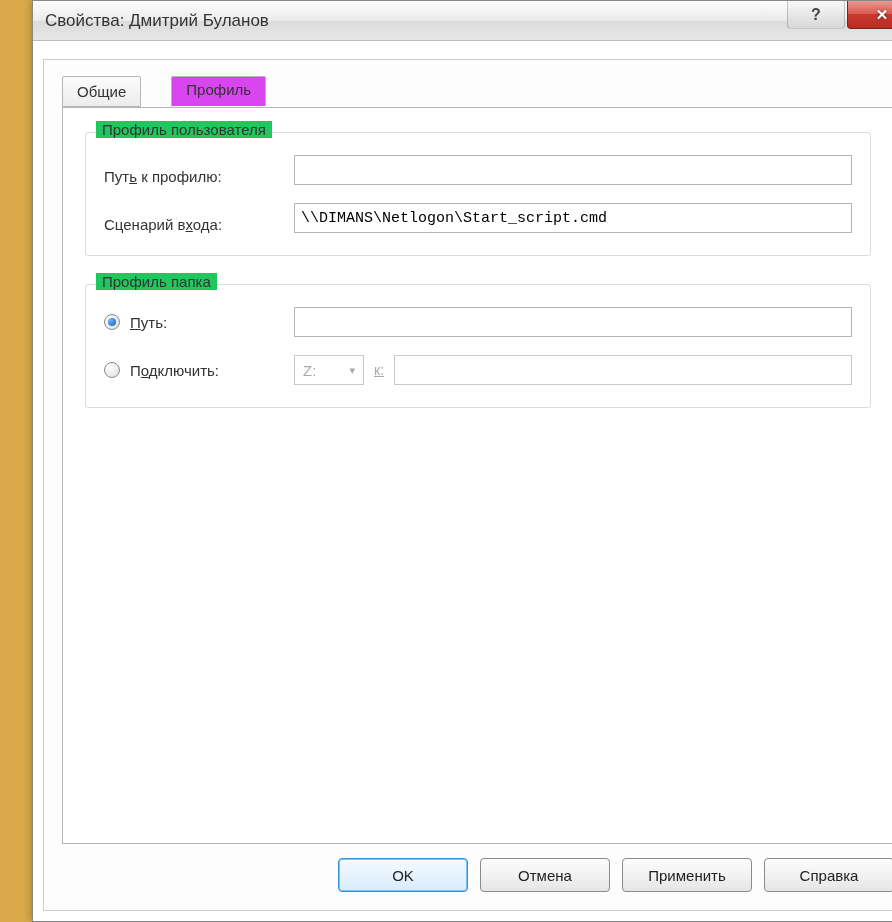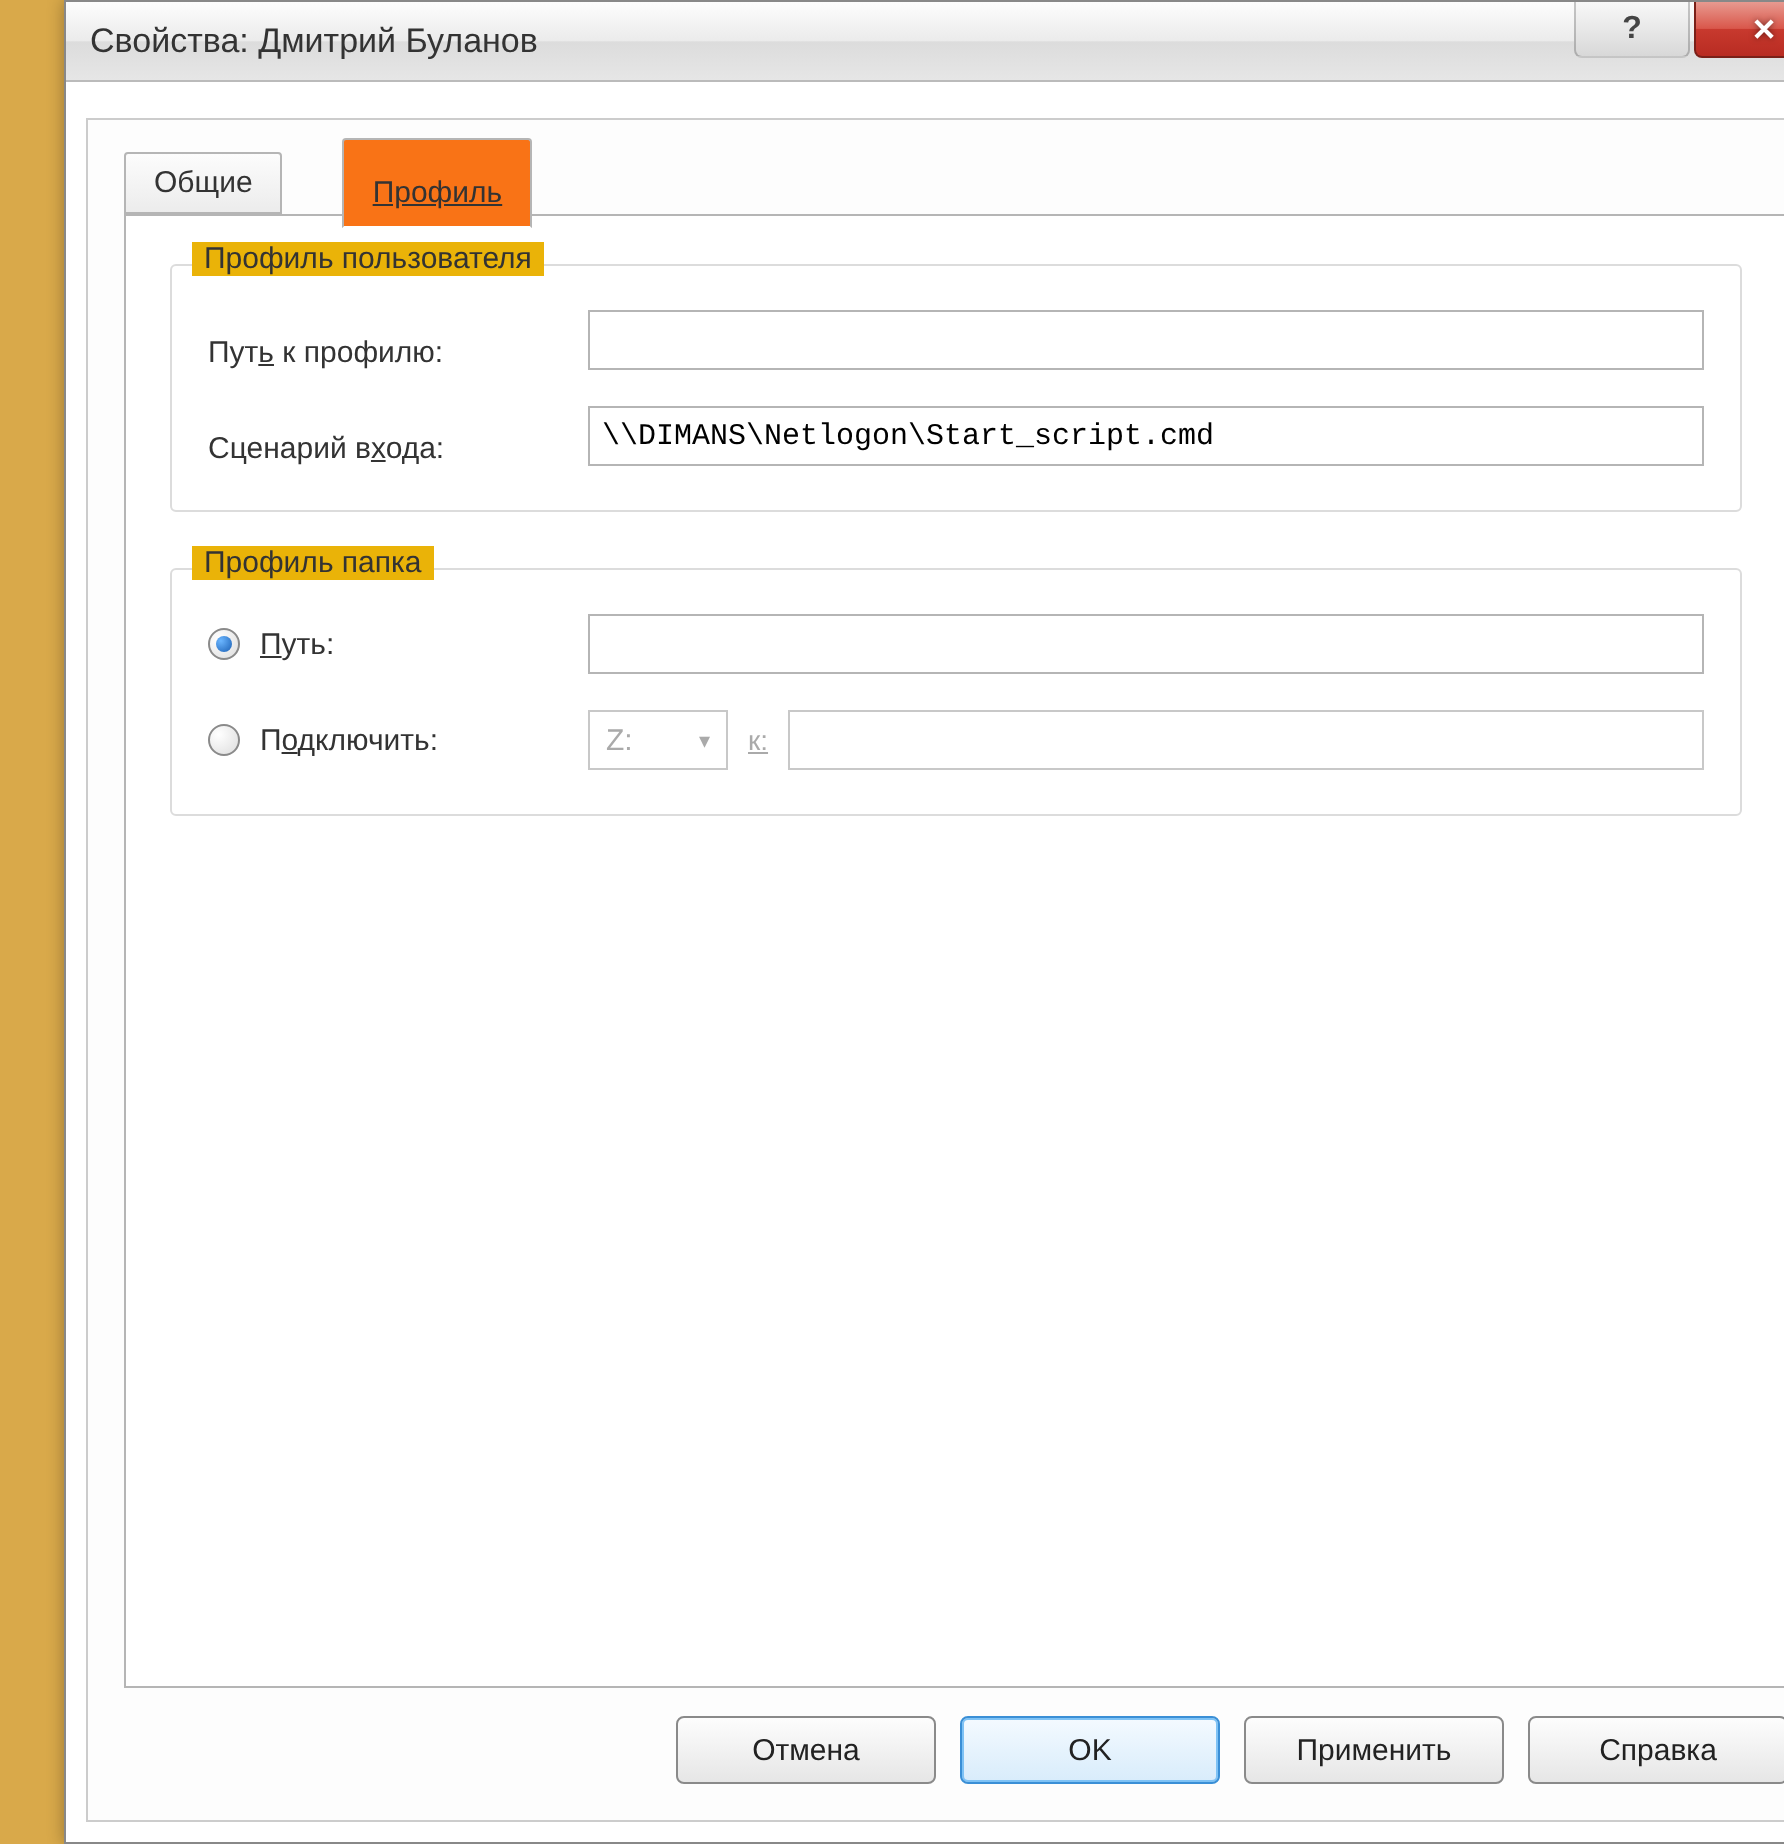--- a/index.html
+++ b/index.html
@@ -92,27 +92,26 @@
       background: linear-gradient(to bottom, #fcfcfc, #ececec);
       margin-right: 2px;
       font-size: 15px;
       color: #333;
       position: relative;
       border-bottom: 1px solid #b5b5b5;
       cursor: default;
       border-radius: 2px 2px 0 0;
     }
     .tab.active {
-      background: #f97316;
+      background: #d946ef;
       border-bottom: 1px solid #fff;
-      padding-top: 18px;
+      padding-top: 4px;
       padding-bottom: 8px;
       z-index: 3;
       margin-bottom: -1px;
-      text-decoration: underline;
     }
     .tab-panel {
       border: 1px solid #b5b5b5;
       flex: 1;
       background: #fff;
       margin-top: -1px;
       padding: 24px 22px;
       position: relative;
       z-index: 1;
     }
@@ -120,21 +119,21 @@
       border: 1px solid #dcdcdc;
       border-radius: 3px;
       padding: 22px 18px 22px 18px;
       margin-bottom: 28px;
       position: relative;
     }
     .groupbox .legend {
       position: absolute;
       top: -12px;
       left: 10px;
-      background: #eab308;
+      background: #22c55e;
       padding: 0 6px;
       font-size: 15px;
       color: #333;
     }
     .form-row {
       display: flex;
       align-items: flex-end;
       margin-bottom: 18px;
       min-height: 30px;
     }
@@ -293,20 +292,20 @@
             <span class="chev">▾</span>
           </div>
           <span class="to-label">к:</span>
           <div class="connect-path"></div>
         </div>
       </div>
 
     </div>
 
     <div class="button-row">
+      <div class="dlg-btn default">OK</div>
       <div class="dlg-btn">Отмена</div>
-      <div class="dlg-btn default">OK</div>
       <div class="dlg-btn">Применить</div>
       <div class="dlg-btn">Справка</div>
     </div>
 
   </div>
 </div>
 
 </body></html>

